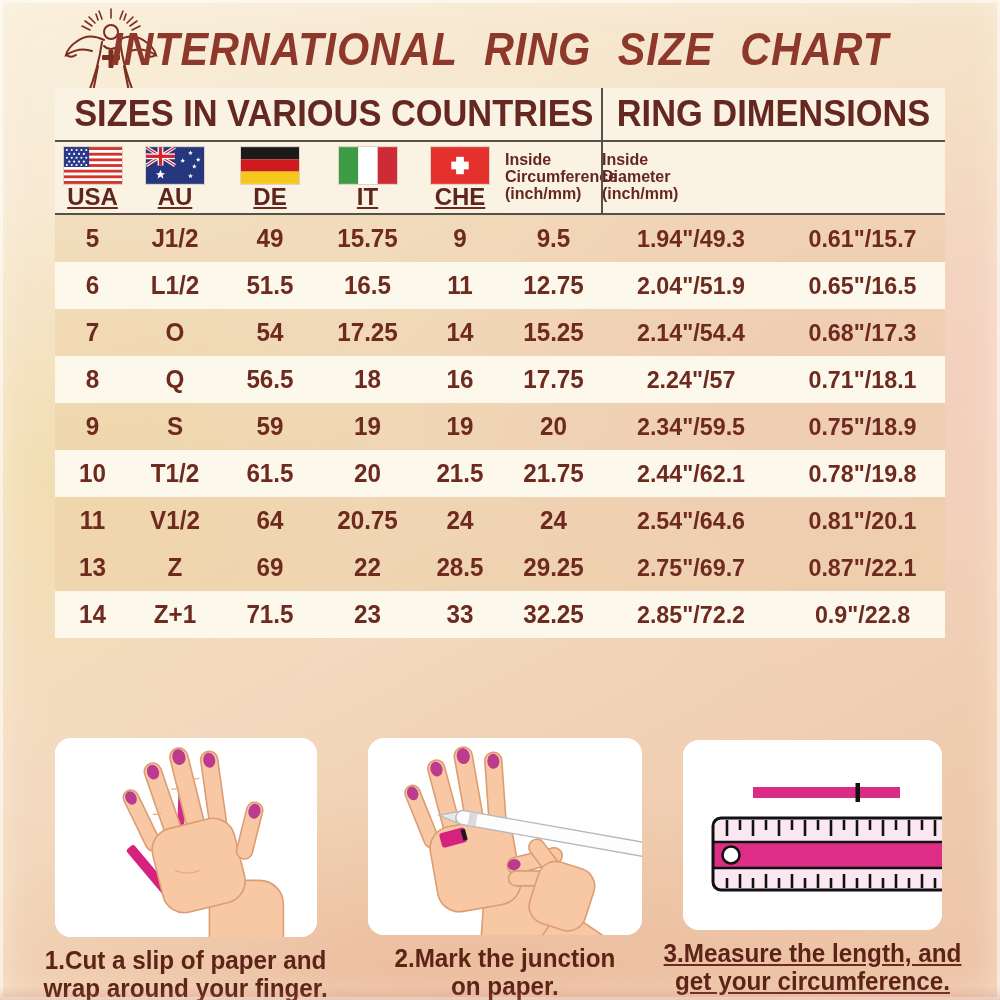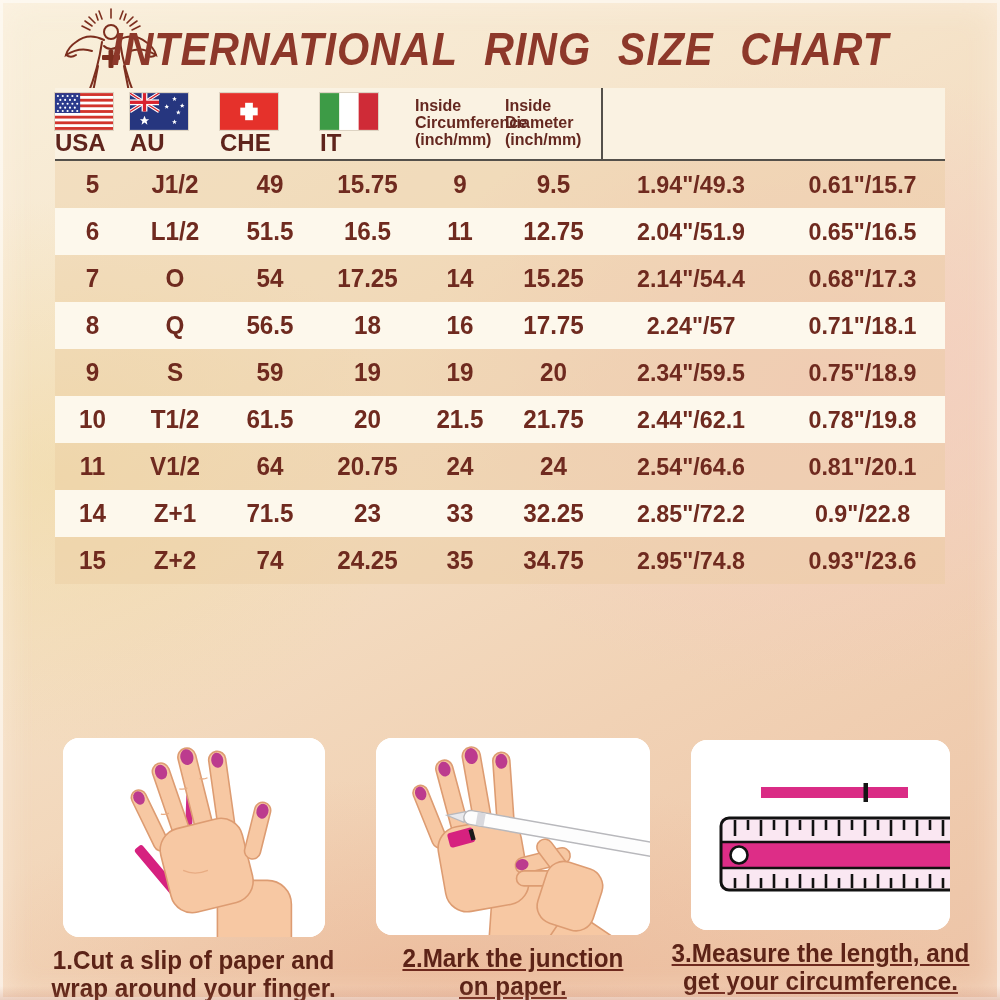--- a/index.html
+++ b/index.html
@@ -27,36 +27,36 @@
   
   .chart{position:absolute;left:55px;top:88px;width:890px;}
   .head{position:relative;background:#faf2e2;border-bottom:2px solid #54504a;}
   .sec-row{display:grid;grid-template-columns:547px 343px;height:52px;align-items:center;
     border-bottom:2px solid #54504a;}
   .sec{ text-align:center;font-size:37px;font-weight:bold;color:#652820;
     transform:scaleX(.93);letter-spacing:0;white-space:nowrap;}
   .vdiv{position:absolute;left:546px;top:0;bottom:0;width:2px;background:#54504a;}
   .cols-row{display:grid;grid-template-columns:75px 90px 100px 95px 90px 97px 178px 165px;
     height:71px;align-items:center;}
-  .flag-cell{display:flex;flex-direction:column;justify-content:center;gap:1px;}
+  .flag-cell{display:flex;flex-direction:column;align-items:center;justify-content:center;gap:1px;text-decoration:underline;}
   .flag-cell svg{display:block;box-shadow:0 0 0 1px rgba(90,70,50,.18);}
   .flag-label{font-size:24px;font-weight:bold;color:#5f241c;line-height:1;}
   .dim-h{font-size:16px;font-weight:bold;color:#652820;line-height:1.06;}
   .rows .row{display:grid;grid-template-columns:75px 90px 100px 95px 90px 97px 178px 165px;
     height:47px;align-items:center;text-align:center;
     font-size:25px;font-weight:bold;color:#6f2a1f;background:rgba(233,202,158,.38);}
   .rows .row.alt{background:#fdf8ec;}
   .rows .row span{display:block;transform:scaleX(.97);}
   .c-dim{font-size:24px;}
 
   
-  .steps{position:absolute;top:738px;left:8px;right:0;height:256px;}
+  .steps{position:absolute;top:738px;left:0;right:0;height:256px;}
   .steps figure{position:absolute;margin:0;display:flex;flex-direction:column;align-items:center;}
   .f1{left:20px;width:332px;}
-  .f2{left:341px;width:328px;text-decoration:underline;}
+  .f2{left:341px;width:328px;}
   .f3{left:655px;width:315px;top:2px;text-decoration:underline;}
   .step-box{background:#ffffff;border-radius:16px;overflow:hidden;}
   .b1{width:262px;height:199px;}
   .b2{width:274px;height:197px;}
   .b3{width:259px;height:190px;}
   figcaption{margin-top:9px;text-align:center;font-size:25px;font-weight:bold;
     color:#5c2317;line-height:1.12;transform:scaleX(.97);}
   figcaption span{display:block;}
 </style>
 </head>
@@ -96,20 +96,24 @@
         <rect x="56.5" y="44" width="5" height="18" rx="1"></rect>
         <rect x="50" y="49" width="18" height="5" rx="1"></rect>
       </g>
     </svg>
     <div class="title">INTERNATIONAL RING SIZE CHART</div>
   </div>
 
   <section class="chart">
     <div class="head">
       <div class="vdiv"></div>
+      <div class="sec-row">
+        <div class="sec">SIZES IN VARIOUS COUNTRIES</div>
+        <div class="sec">RING DIMENSIONS</div>
+      </div>
       <div class="cols-row">
         <div class="flag-cell">
           <svg width="58" height="37" viewBox="0 0 60 38">
             <rect width="60" height="38" fill="#ffffff"></rect>
             <g fill="#d2342c">
               <rect y="0" width="60" height="2.92"></rect>
                 <rect y="5.85" width="60" height="2.92"></rect>
               <rect y="11.69" width="60" height="2.92"></rect>
                 <rect y="17.54" width="60" height="2.92"></rect>
               <rect y="23.38" width="60" height="2.92"></rect>
@@ -162,33 +166,41 @@
               <polygon points="54,10.4 54.8,12.2 56.5,12.2 55.1,13.3 55.5,15.1 54,14 52.5,15.1 52.9,13.3 51.5,12.2 53.2,12.2"></polygon>
               <polygon points="50,17.4 50.8,19.2 52.5,19.2 51.1,20.3 51.5,22.1 50,21 48.5,22.1 48.9,20.3 47.5,19.2 49.2,19.2"></polygon>
               <polygon points="38,11.4 38.8,13.2 40.5,13.2 39.1,14.3 39.5,16.1 38,15 36.5,16.1 36.9,14.3 35.5,13.2 37.2,13.2"></polygon>
               <polygon points="46,27.4 46.8,29.2 48.5,29.2 47.1,30.3 47.5,32.1 46,31 44.5,32.1 44.9,30.3 43.5,29.2 45.2,29.2"></polygon>
             </g>
           </svg>
           <span class="flag-label">AU</span>
         </div>
         <div class="flag-cell">
           <svg width="58" height="37" viewBox="0 0 60 38">
-            <rect width="60" height="38" fill="#e5312b"></rect>
-            <rect x="26" y="10" width="8" height="18" fill="#ffffff"></rect>
-            <rect x="21" y="15" width="18" height="8" fill="#ffffff"></rect>
+            <rect y="0" width="60" height="12.7" fill="#1b1b19"></rect>
+            <rect y="12.7" width="60" height="12.6" fill="#d01b1e"></rect>
+            <rect y="25.3" width="60" height="12.7" fill="#f6c81e"></rect>
           </svg>
-          <span class="flag-label">CHE</span>
+          <span class="flag-label">DE</span>
         </div>
         <div class="flag-cell">
           <svg width="58" height="37" viewBox="0 0 60 38">
             <rect x="0" width="20" height="38" fill="#3d9b46"></rect>
             <rect x="20" width="20" height="38" fill="#ffffff"></rect>
             <rect x="40" width="20" height="38" fill="#cf2b37"></rect>
           </svg>
           <span class="flag-label">IT</span>
+        </div>
+        <div class="flag-cell">
+          <svg width="58" height="37" viewBox="0 0 60 38">
+            <rect width="60" height="38" fill="#e5312b"></rect>
+            <rect x="26" y="10" width="8" height="18" fill="#ffffff"></rect>
+            <rect x="21" y="15" width="18" height="8" fill="#ffffff"></rect>
+          </svg>
+          <span class="flag-label">CHE</span>
         </div>
         <div class="dim-h">
           <span>Inside</span><br>
           <span>Circumference</span><br>
           <span>(inch/mm)</span>
         </div>
         <div class="dim-h">
           <span>Inside</span><br>
           <span>Diameter</span><br>
           <span>(inch/mm)</span>
@@ -267,42 +279,42 @@
         <span>V1/2</span>
         <span>64</span>
         <span>20.75</span>
         <span>24</span>
         <span>24</span>
         <span class="c-dim">2.54"/64.6</span>
         <span class="c-dim">0.81"/20.1</span>
       </div>
 
 
+      <div class="row">
+        <span>13</span>
+        <span>Z</span>
+        <span>69</span>
+        <span>22</span>
+        <span>28.5</span>
+        <span>29.25</span>
+        <span class="c-dim">2.75"/69.7</span>
+        <span class="c-dim">0.87"/22.1</span>
+      </div>
 
       <div class="row alt">
         <span>14</span>
         <span>Z+1</span>
         <span>71.5</span>
         <span>23</span>
         <span>33</span>
         <span>32.25</span>
         <span class="c-dim">2.85"/72.2</span>
         <span class="c-dim">0.9"/22.8</span>
       </div>
 
-      <div class="row">
-        <span>15</span>
-        <span>Z+2</span>
-        <span>74</span>
-        <span>24.25</span>
-        <span>35</span>
-        <span>34.75</span>
-        <span class="c-dim">2.95"/74.8</span>
-        <span class="c-dim">0.93"/23.6</span>
-      </div>
     </div>
 
   </section>
 
   <section class="steps">
 
     <figure class="f1">
       <div class="step-box b1">
         <svg width="262" height="199" viewBox="0 0 262 199">
           <rect width="262" height="199" fill="#ffffff"></rect>

